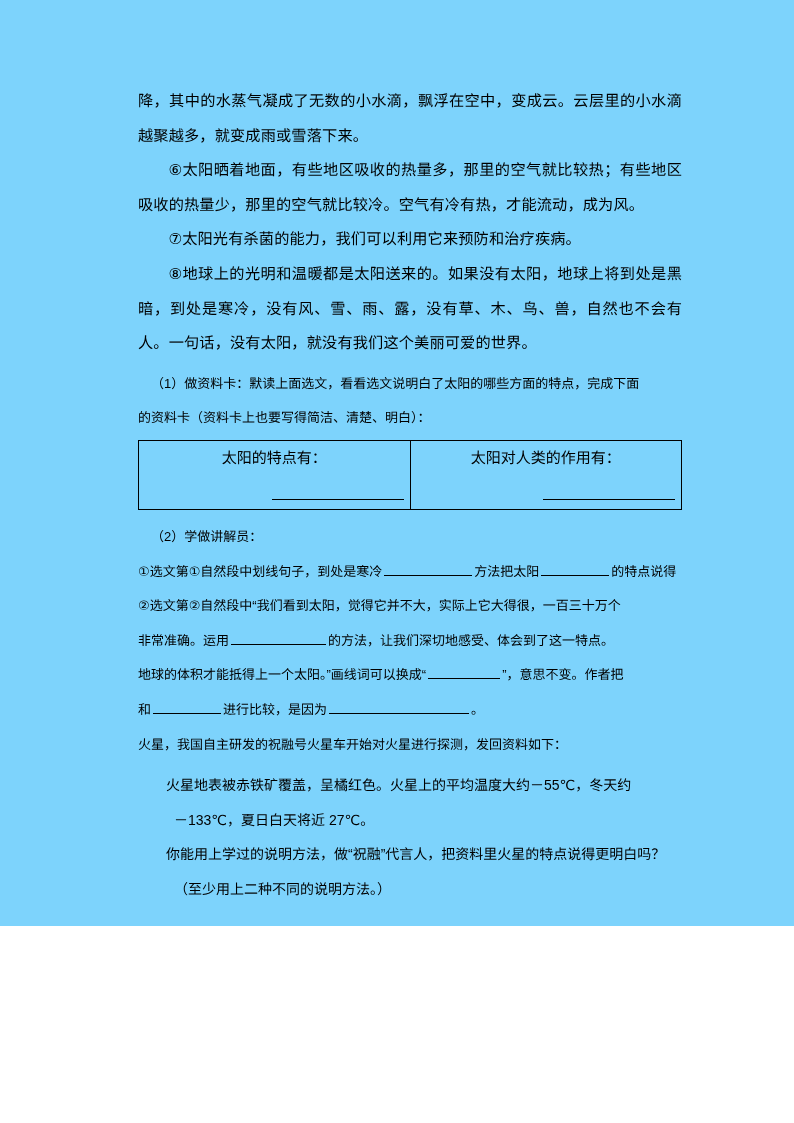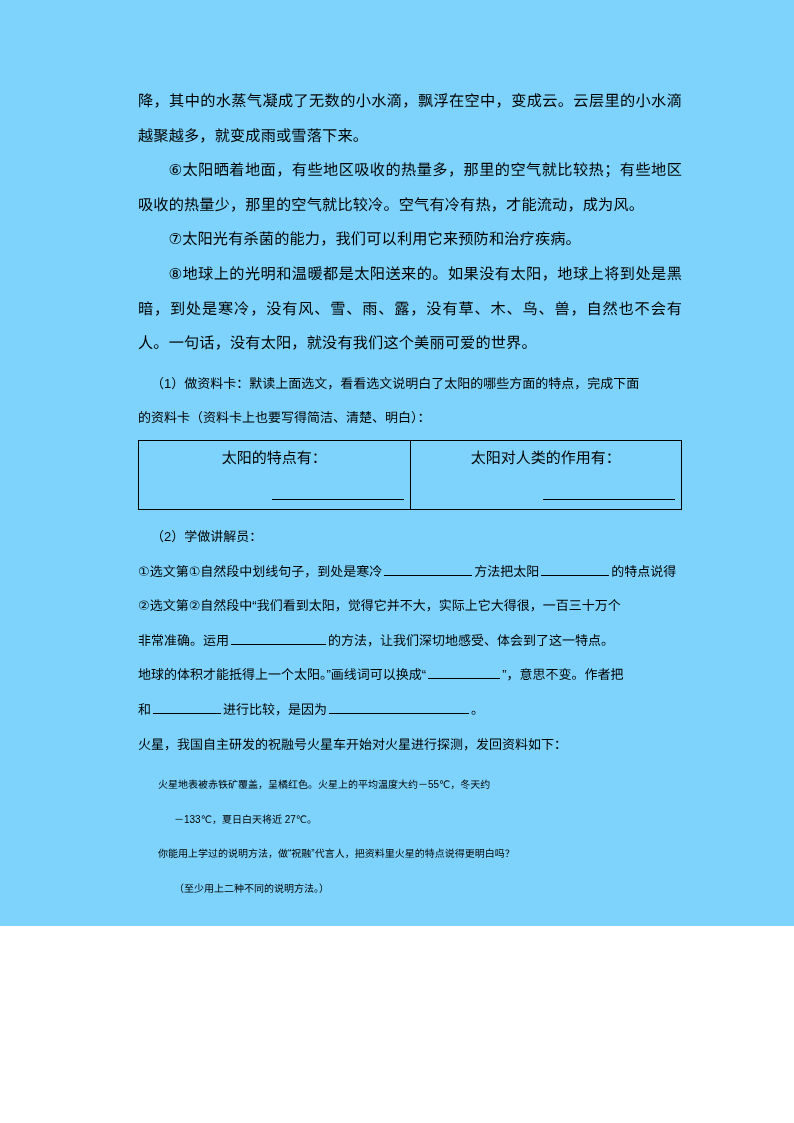--- a/index.html
+++ b/index.html
@@ -92,21 +92,21 @@
   .card-blank {
     display: block;
     border-bottom: 1.4px solid #000;
     width: 132px;
     height: 1px;
     position: absolute;
     bottom: 9px;
     right: 6px;
   }
   .mars-para {
-    font-size: 10px;
+    font-size: 14px;
     line-height: 34.6px;
     text-align: justify;
     text-justify: inter-character;
     margin: 0;
     word-break: break-all;
   }
   .mars-para.indent { text-indent: 2em; }
   .mars-para.noindent { text-indent: 0; margin-left: 36px; }
 </style>
 </head>

